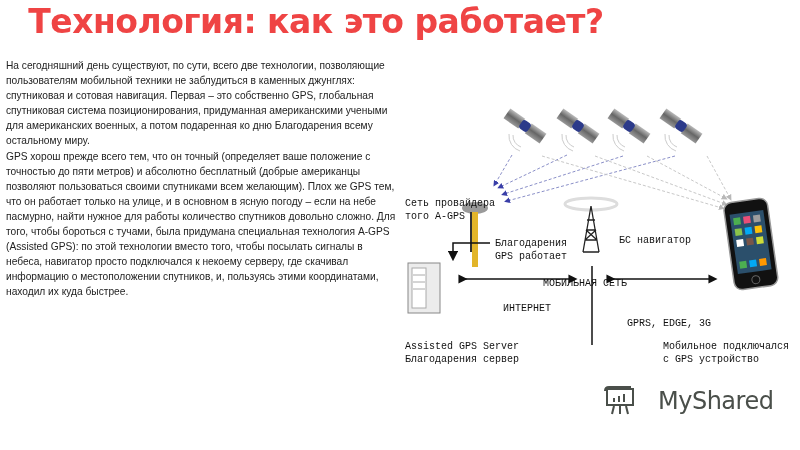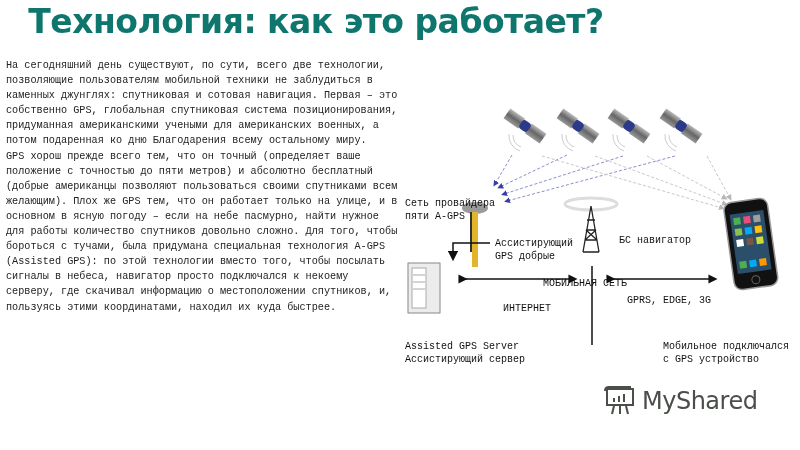--- a/index.html
+++ b/index.html
@@ -1,22 +1,22 @@
 <!DOCTYPE html>
 <html><head>
 <meta charset="utf-8">
 <style>
   html, body { margin:0; padding:0; }
   body { width:800px; height:450px; background:#ffffff; position:relative; overflow:hidden; font-family:"Liberation Sans", sans-serif; }
-  .title { position:absolute; left:0; top:2px; width:632px; text-align:center; font-family:"DejaVu Sans", sans-serif; font-weight:bold; font-size:33px; color:#0f766e; letter-spacing:-0.5px; }
-  .body-text { position:absolute; left:6px; top:58px; width:392px; font-family:Liberation Mono, monospace; font-size:10.2px; line-height:15.1px; color:#222; }
+  .title { position:absolute; left:0; top:2px; width:632px; text-align:center; font-family:"DejaVu Sans", sans-serif; font-weight:bold; font-size:33px; color:#ef4444; letter-spacing:-0.5px; }
+  .body-text { position:absolute; left:6px; top:58px; width:392px; font-family:Liberation Sans, sans-serif; font-size:10.2px; line-height:15.1px; color:#222; }
   .body-text p { margin:0; }
   .diagram { position:absolute; left:395px; top:80px; width:405px; height:290px; }
   .dlabel { position:absolute; font-family:Liberation Mono, monospace; font-size:10px; color:#111; line-height:13px; white-space:nowrap;margin-top:20px; }
-  .logo { position:absolute; left:604px; top:386px; display:flex; align-items:center; gap:6px; }
+  .logo { position:absolute; left:604px; top:386px; display:flex; align-items:center; gap:22px; }
   .logo-text { font-family:"DejaVu Sans", sans-serif; font-size:24px; color:#4a4f4a; letter-spacing:-0.5px; }
 </style>
 </head>
 <body>
 
 <div class="title">Технология: как это работает?</div>
 
 <div class="body-text">
   <p>На сегодняшний день существуют, по сути, всего две технологии, позволяющие пользователям мобильной техники не заблудиться в каменных джунглях: спутниковая и сотовая навигация. Первая – это собственно GPS, глобальная спутниковая система позиционирования, придуманная американскими учеными для американских военных, а потом подаренная ко дню Благодарения всему остальному миру.</p>
   <p>GPS хорош прежде всего тем, что он точный (определяет ваше положение с точностью до пяти метров) и абсолютно бесплатный (добрые американцы позволяют пользоваться своими спутниками всем желающим). Плох же GPS тем, что он работает только на улице, и в основном в ясную погоду – если на небе пасмурно, найти нужное для работы количество спутников довольно сложно. Для того, чтобы бороться с тучами, была придумана специальная технология A-GPS (Assisted GPS): по этой технологии вместо того, чтобы посылать сигналы в небеса, навигатор просто подключался к некоему серверу, где скачивал информацию о местоположении спутников, и, пользуясь этими координатами, находил их куда быстрее.</p>
@@ -119,29 +119,29 @@
       <rect x="-4" y="-7" width="7" height="7" fill="#795548"></rect>
       <rect x="6" y="-7" width="7" height="7" fill="#cddc39"></rect>
       <rect x="-14" y="15" width="7" height="7" fill="#4caf50"></rect>
       <rect x="-4" y="15" width="7" height="7" fill="#03a9f4"></rect>
       <rect x="6" y="15" width="7" height="7" fill="#ff9800"></rect>
       <circle cx="0" cy="35" r="4" fill="none" stroke="#666"></circle>
     </g>
   </svg>
 
   <div class="dlabel" style="left:10px;top:97px;">Сеть провайдера</div>
-  <div class="dlabel" style="left:10px;top:110px;">пяти A-GPS</div>
-  <div class="dlabel" style="left:100px;top:137px;">Ассистирующий</div>
-  <div class="dlabel" style="left:100px;top:150px;">GPS добрые</div>
+  <div class="dlabel" style="left:10px;top:110px;">того A-GPS</div>
+  <div class="dlabel" style="left:100px;top:137px;">Благодарения</div>
+  <div class="dlabel" style="left:100px;top:150px;">GPS работает</div>
   <div class="dlabel" style="left:224px;top:134px;">БС навигатор</div>
   <div class="dlabel" style="left:148px;top:177px;">МОБИЛЬНАЯ СЕТЬ</div>
   <div class="dlabel" style="left:108px;top:202px;">ИНТЕРНЕТ</div>
-  <div class="dlabel" style="left:232px;top:194px;">GPRS, EDGE, 3G</div>
+  <div class="dlabel" style="left:232px;top:217px;">GPRS, EDGE, 3G</div>
   <div class="dlabel" style="left:10px;top:240px;">Assisted GPS Server</div>
-  <div class="dlabel" style="left:10px;top:253px;">Ассистирующий сервер</div>
+  <div class="dlabel" style="left:10px;top:253px;">Благодарения сервер</div>
   <div class="dlabel" style="left:268px;top:240px;">Мобильное подключался</div>
   <div class="dlabel" style="left:268px;top:253px;">с GPS устройство</div>
 </div>
 
 <div class="logo">
   <svg width="32" height="30" viewBox="0 0 32 30">
     <rect x="3" y="3" width="26" height="16" fill="none" stroke="#4a4f4a" stroke-width="2"></rect>
     <path d="M1,5 Q1,1 5,1 L27,1" stroke="#4a4f4a" stroke-width="2" fill="none"></path>
     <rect x="9" y="12" width="2" height="4" fill="#4a4f4a"></rect>
     <rect x="14" y="10" width="2" height="6" fill="#4a4f4a"></rect>

